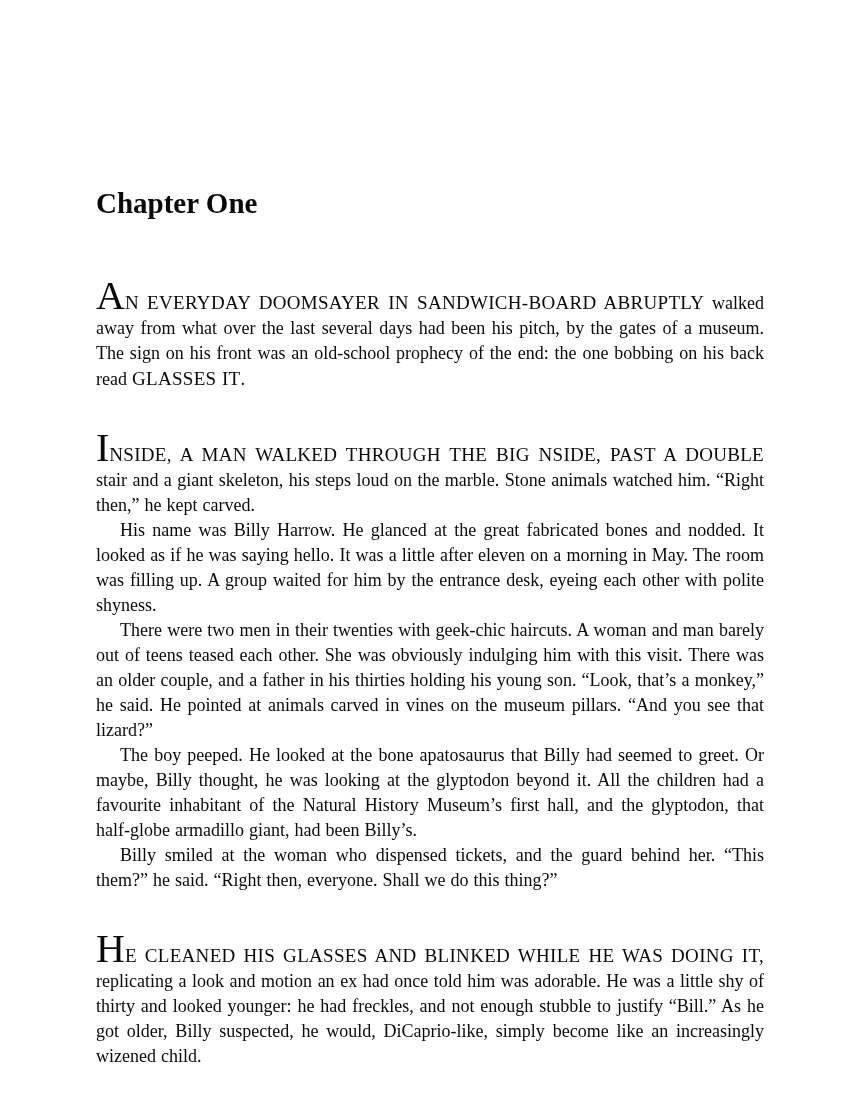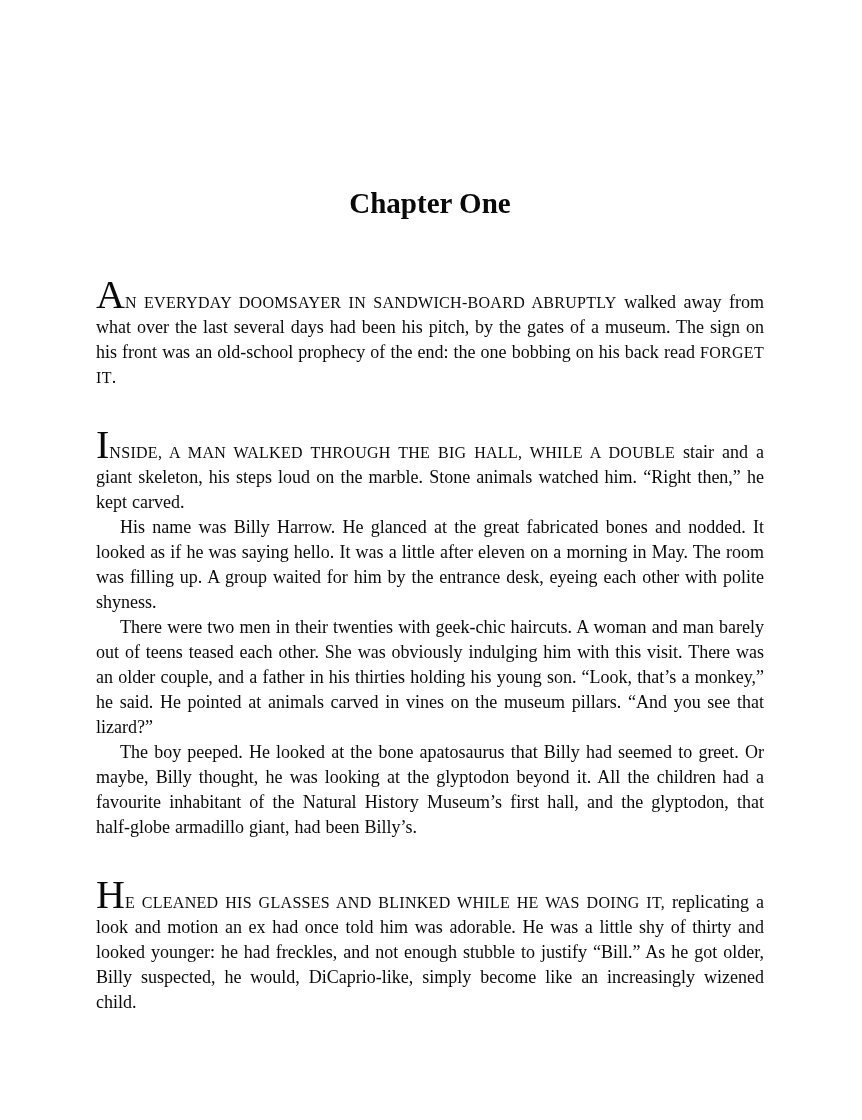--- a/index.html
+++ b/index.html
@@ -14,21 +14,21 @@
     width: 862px;
     height: 1120px;
     background: #ffffff;
     color: #0a0a0a;
     overflow: hidden;
   }
   .content {
     padding: 186px 98px 0 96px;
   }
   .chapter-title {
-    text-align: center;
+    text-align: left;
     font-size: 29px;
     line-height: 34px;
     font-weight: 700;
   }
   .body-text {
     margin-top: 70px;
   }
   .section + .section {
     margin-top: 50px;
   }
@@ -39,43 +39,44 @@
     word-spacing: 0.5px;
   }
   .para.indent {
     text-indent: 24px;
   }
   .initial {
     font-size: 40px;
     line-height: 0;
   }
   .smallcaps {
-    font-size: 16px;
+    font-size: 19px;
     letter-spacing: 0.3px;
   }
 </style>
 </head>
 <body>
 
 <div class="page">
   <div class="content">
 
     <h1 class="chapter-title">Chapter One</h1>
 
     <div class="body-text">
 
       <div class="section">
-        <p class="para lead"><span class="initial">A</span><span class="smallcaps">N EVERYDAY DOOMSAYER IN SANDWICH-BOARD ABRUPTLY</span><span> walked away from what over the last several days had been his pitch, by the gates of a museum. The sign on his front was an old-school prophecy of the end: the one bobbing on his back read </span><span class="smallcaps">FORGET IT</span><span>.</span></p>
+        <p class="para lead"><span class="initial">A</span><span class="smallcaps">N EVERYDAY DOOMSAYER IN SANDWICH-BOARD ABRUPTLY</span><span> walked away from what over the last several days had been his pitch, by the gates of a museum. The sign on his front was an old-school prophecy of the end: the one bobbing on his back read </span><span class="smallcaps">GLASSES IT</span><span>.</span></p>
       </div>
 
       <div class="section">
-        <p class="para lead"><span class="initial">I</span><span class="smallcaps">NSIDE, A MAN WALKED THROUGH THE BIG HALL, WHILE A DOUBLE</span><span> stair and a giant skeleton, his steps loud on the marble. Stone animals watched him. “Right then,” he kept carved.</span></p>
+        <p class="para lead"><span class="initial">I</span><span class="smallcaps">NSIDE, A MAN WALKED THROUGH THE BIG NSIDE, PAST A DOUBLE</span><span> stair and a giant skeleton, his steps loud on the marble. Stone animals watched him. “Right then,” he kept carved.</span></p>
         <p class="para indent"><span>His name was Billy Harrow. He glanced at the great fabricated bones and nodded. It looked as if he was saying hello. It was a little after eleven on a morning in May. The room was filling up. A group waited for him by the entrance desk, eyeing each other with polite shyness.</span></p>
         <p class="para indent"><span>There were two men in their twenties with geek-chic haircuts. A woman and man barely out of teens teased each other. She was obviously indulging him with this visit. There was an older couple, and a father in his thirties holding his young son. “Look, that’s a monkey,” he said. He pointed at animals carved in vines on the museum pillars. “And you see that lizard?”</span></p>
         <p class="para indent"><span>The boy peeped. He looked at the bone apatosaurus that Billy had seemed to greet. Or maybe, Billy thought, he was looking at the glyptodon beyond it. All the children had a favourite inhabitant of the Natural History Museum’s first hall, and the glyptodon, that half-globe armadillo giant, had been Billy’s.</span></p>
+        <p class="para indent"><span>Billy smiled at the woman who dispensed tickets, and the guard behind her. “This them?” he said. “Right then, everyone. Shall we do this thing?”</span></p>
       </div>
 
       <div class="section">
         <p class="para lead"><span class="initial">H</span><span class="smallcaps">E CLEANED HIS GLASSES AND BLINKED WHILE HE WAS DOING IT,</span><span> replicating a look and motion an ex had once told him was adorable. He was a little shy of thirty and looked younger: he had freckles, and not enough stubble to justify “Bill.” As he got older, Billy suspected, he would, DiCaprio-like, simply become like an increasingly wizened child.</span></p>
       </div>
 
     </div>
   </div>
 </div>
 

